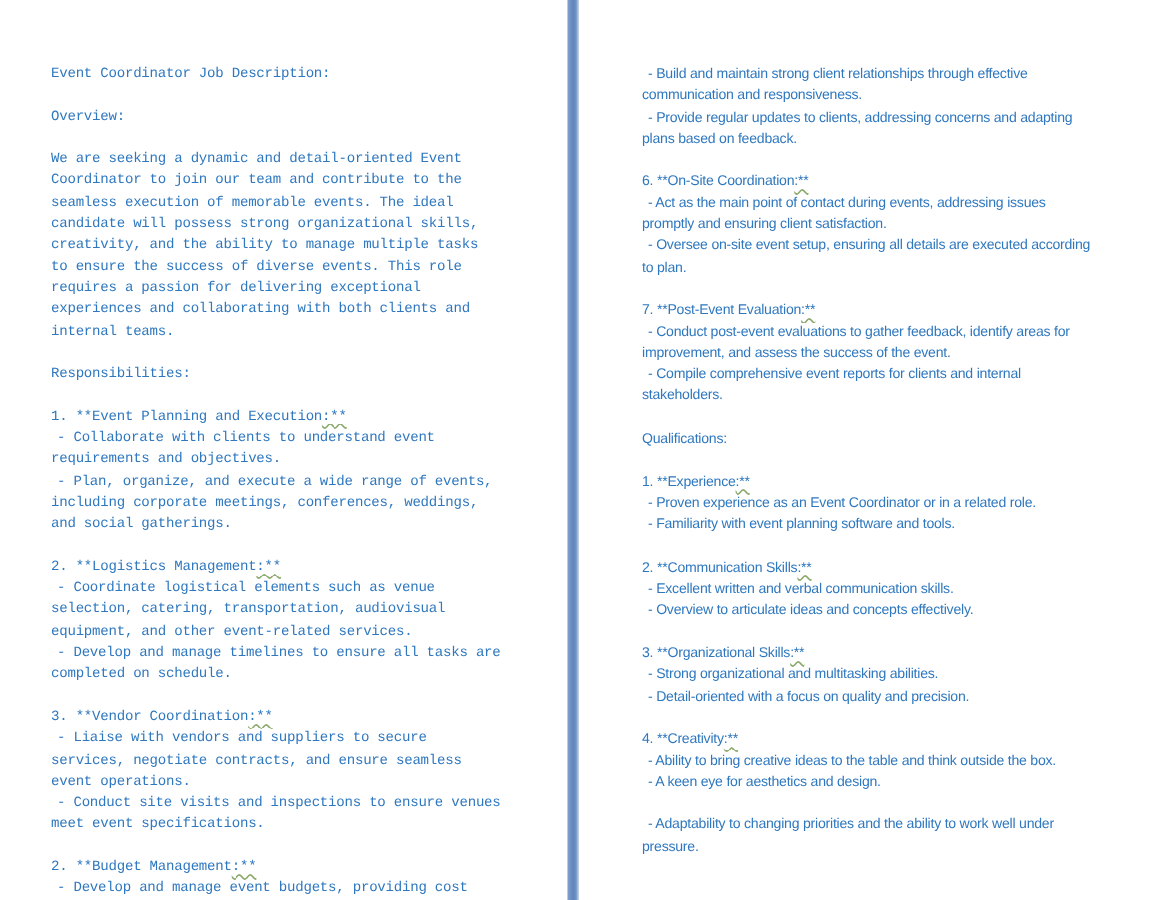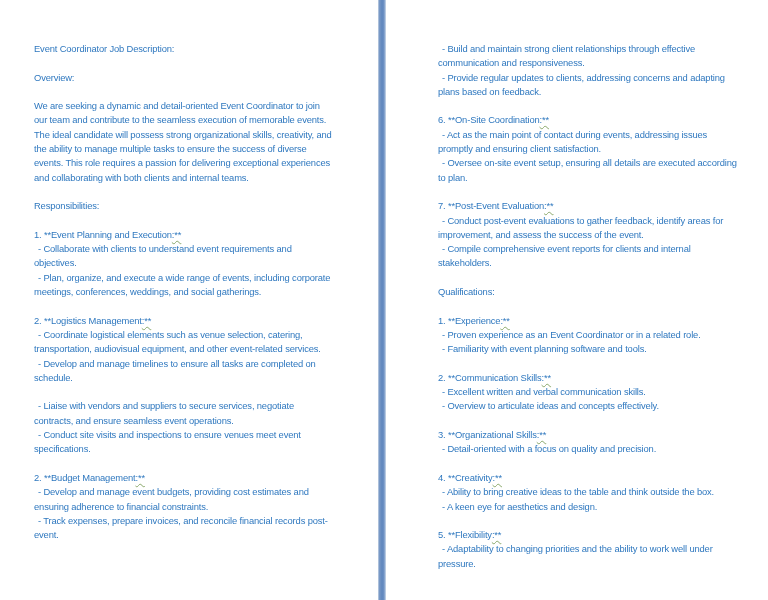--- a/index.html
+++ b/index.html
@@ -10,24 +10,24 @@
       position: relative;
     }
     .page {
       position: absolute; top: 0; height: 600px;
       background: #ffffff;
       color: #2f78bf;
       font-size: 9.4px;
       line-height: 14.3px;
       letter-spacing: -0.15px;
     }
-    .page-left { left: 0; width: 319px; }
+    .page-left { left: 0; width: 319px; font-family: Liberation Mono, monospace; }
     .page-right { left: 386px; width: 382px; }
     .page-left .content { position: absolute; left: 34px; top: 42px; width: 300px; }
-    .page-right .content { position: absolute; left: 42px; top: 42px; width: 300px; margin-left: 10px; }
+    .page-right .content { position: absolute; left: 42px; top: 42px; width: 300px; }
     .divider {
       position: absolute; left: 378px; top: 0; width: 8px; height: 600px;
       background: linear-gradient(to right, #d9e3ee 0px, #7d9cc7 1px, #5f86bd 4px, #6e92c4 6px, #cfdbea 8px);
     }
     .blank { height: 14.3px; }
     .line { white-space: normal; }
     .bullet { text-indent: 4px; }
     .squig {
       text-decoration: underline wavy #8aa86a;
       text-decoration-thickness: 0.5px;
@@ -56,20 +56,21 @@
     <div class="blank"></div>
 
     <div>
       <div class="line"><span>2. **Logistics Management</span><span class="squig">:**</span></div>
       <div class="line bullet">- Coordinate logistical elements such as venue selection, catering, transportation, audiovisual equipment, and other event-related services.</div>
       <div class="line bullet">- Develop and manage timelines to ensure all tasks are completed on schedule.</div>
     </div>
     <div class="blank"></div>
 
     <div>
+      <div class="line"><span>3. **Vendor Coordination</span><span class="squig">:**</span></div>
       <div class="line bullet">- Liaise with vendors and suppliers to secure services, negotiate contracts, and ensure seamless event operations.</div>
       <div class="line bullet">- Conduct site visits and inspections to ensure venues meet event specifications.</div>
     </div>
     <div class="blank"></div>
 
     <div>
       <div class="line"><span>2. **Budget Management</span><span class="squig">:**</span></div>
       <div class="line bullet">- Develop and manage event budgets, providing cost estimates and ensuring adherence to financial constraints.</div>
       <div class="line bullet">- Track expenses, prepare invoices, and reconcile financial records post-event.</div>
     </div>
@@ -112,29 +113,29 @@
 
     <div>
       <div class="line"><span>2. **Communication Skills</span><span class="squig">:**</span></div>
       <div class="line bullet">- Excellent written and verbal communication skills.</div>
       <div class="line bullet">- Overview to articulate ideas and concepts effectively.</div>
     </div>
     <div class="blank"></div>
 
     <div>
       <div class="line"><span>3. **Organizational Skills</span><span class="squig">:**</span></div>
+      <div class="line bullet">- Strong organizational and multitasking abilities.</div>
       <div class="line bullet">- Detail-oriented with a focus on quality and precision.</div>
     </div>
     <div class="blank"></div>
 
     <div>
       <div class="line"><span>4. **Creativity</span><span class="squig">:**</span></div>
       <div class="line bullet">- Ability to bring creative ideas to the table and think outside the box.</div>
       <div class="line bullet">- A keen eye for aesthetics and design.</div>
     </div>
     <div class="blank"></div>
 
     <div>
-      <div class="line"><span>5. **Flexibility</span><span class="squig">:**</span></div>
       <div class="line bullet">- Adaptability to changing priorities and the ability to work well under pressure.</div>
     </div>
   </div>
 </div>
 
 </body></html>

